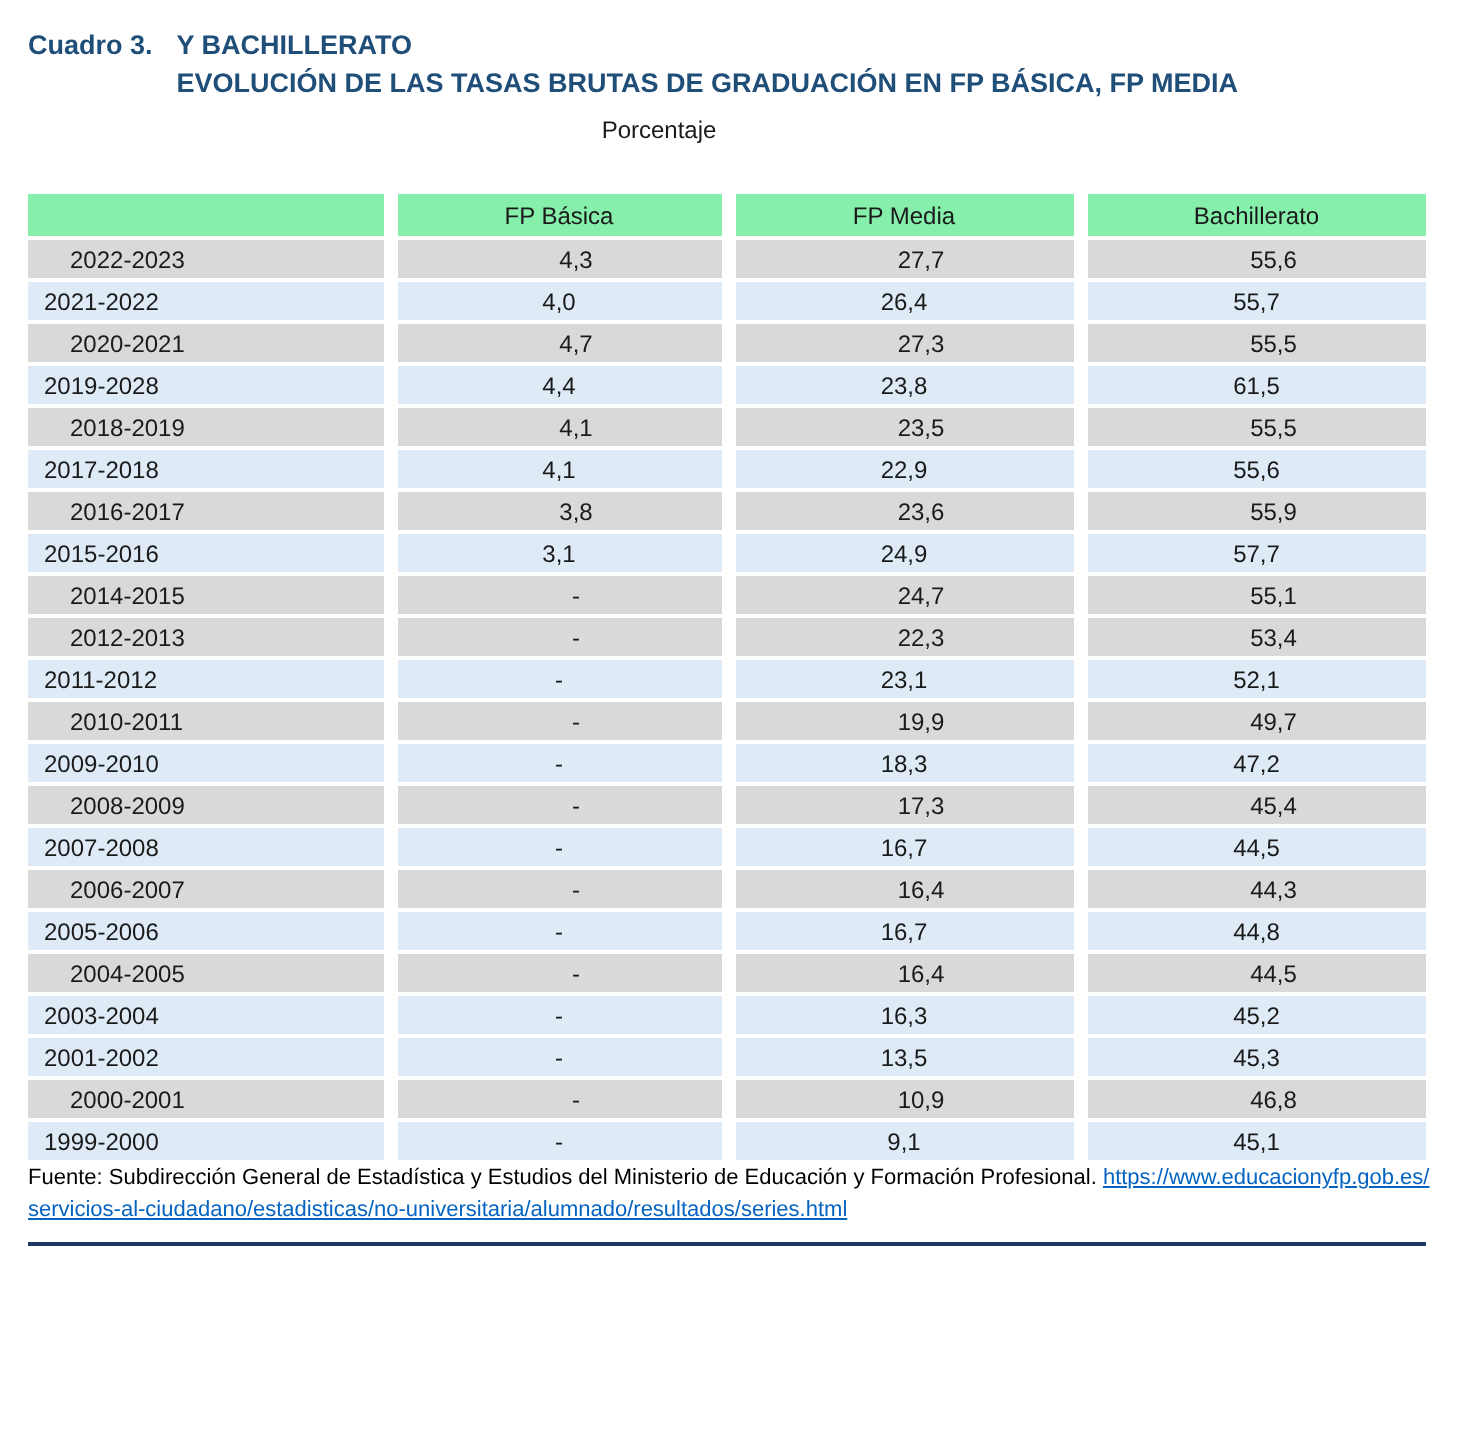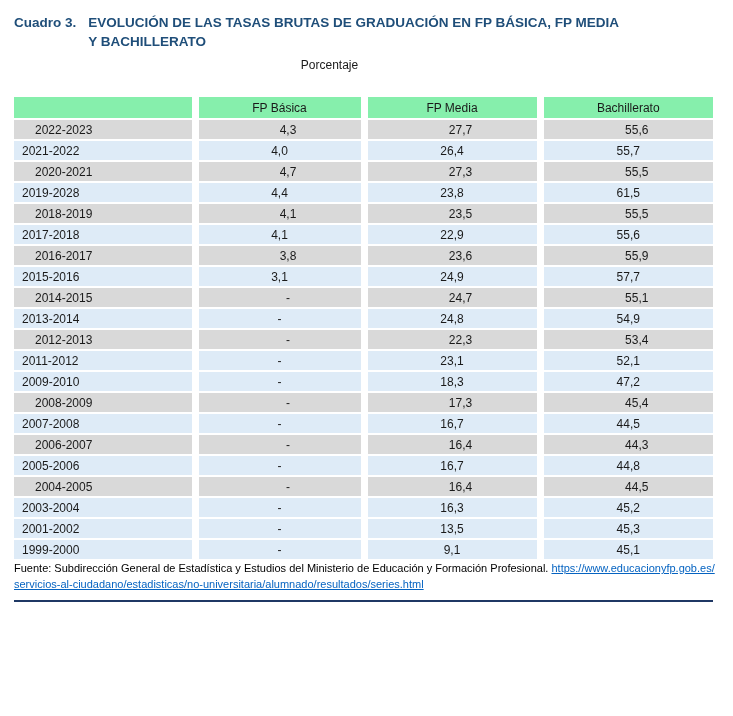--- a/index.html
+++ b/index.html
@@ -87,22 +87,22 @@
   }
 </style>
 </head>
 <body>
 
 <div class="page">
 
   <div class="title-block">
     <span class="title-label">Cuadro 3.</span>
     <span class="title-lines">
+      <span style="display:block">Y BACHILLERATO</span>
       <span style="display:block">EVOLUCIÓN DE LAS TASAS BRUTAS DE GRADUACIÓN EN FP BÁSICA, FP MEDIA</span>
-      <span style="display:block">Y BACHILLERATO</span>
     </span>
   </div>
 
   <div class="subtitle">Porcentaje</div>
 
   <table class="data-table">
     <colgroup>
       <col class="c-year">
         <col class="c-fpb">
         <col class="c-fpm">
@@ -164,38 +164,38 @@
           <td>3,1</td>
           <td>24,9</td>
           <td>57,7</td>
         </tr>
         <tr class="row-gray">
           <td>2014-2015</td>
           <td>-</td>
           <td>24,7</td>
           <td>55,1</td>
         </tr>
-        <tr class="row-blue">
-          <td>2013-2014</td>
-          <td>-</td>
-          <td>24,8</td>
-          <td>54,9</td>
-        </tr>
         <tr class="row-gray">
           <td>2012-2013</td>
           <td>-</td>
           <td>22,3</td>
           <td>53,4</td>
         </tr>
         <tr class="row-blue">
           <td>2011-2012</td>
           <td>-</td>
           <td>23,1</td>
           <td>52,1</td>
         </tr>
+        <tr class="row-gray">
+          <td>2010-2011</td>
+          <td>-</td>
+          <td>19,9</td>
+          <td>49,7</td>
+        </tr>
         <tr class="row-blue">
           <td>2009-2010</td>
           <td>-</td>
           <td>18,3</td>
           <td>47,2</td>
         </tr>
         <tr class="row-gray">
           <td>2008-2009</td>
           <td>-</td>
           <td>17,3</td>
@@ -230,20 +230,26 @@
           <td>-</td>
           <td>16,3</td>
           <td>45,2</td>
         </tr>
         <tr class="row-blue">
           <td>2001-2002</td>
           <td>-</td>
           <td>13,5</td>
           <td>45,3</td>
         </tr>
+        <tr class="row-gray">
+          <td>2000-2001</td>
+          <td>-</td>
+          <td>10,9</td>
+          <td>46,8</td>
+        </tr>
         <tr class="row-blue">
           <td>1999-2000</td>
           <td>-</td>
           <td>9,1</td>
           <td>45,1</td>
         </tr>
       </tbody>
   </table>
 
   <div class="footnote"><span>Fuente: Subdirección General de Estadística y Estudios del Ministerio de Educación y Formación Profesional. </span><a>https://www.educacionyfp.gob.es/servicios-al-ciudadano/estadisticas/no-universitaria/alumnado/resultados/series.html</a></div>

